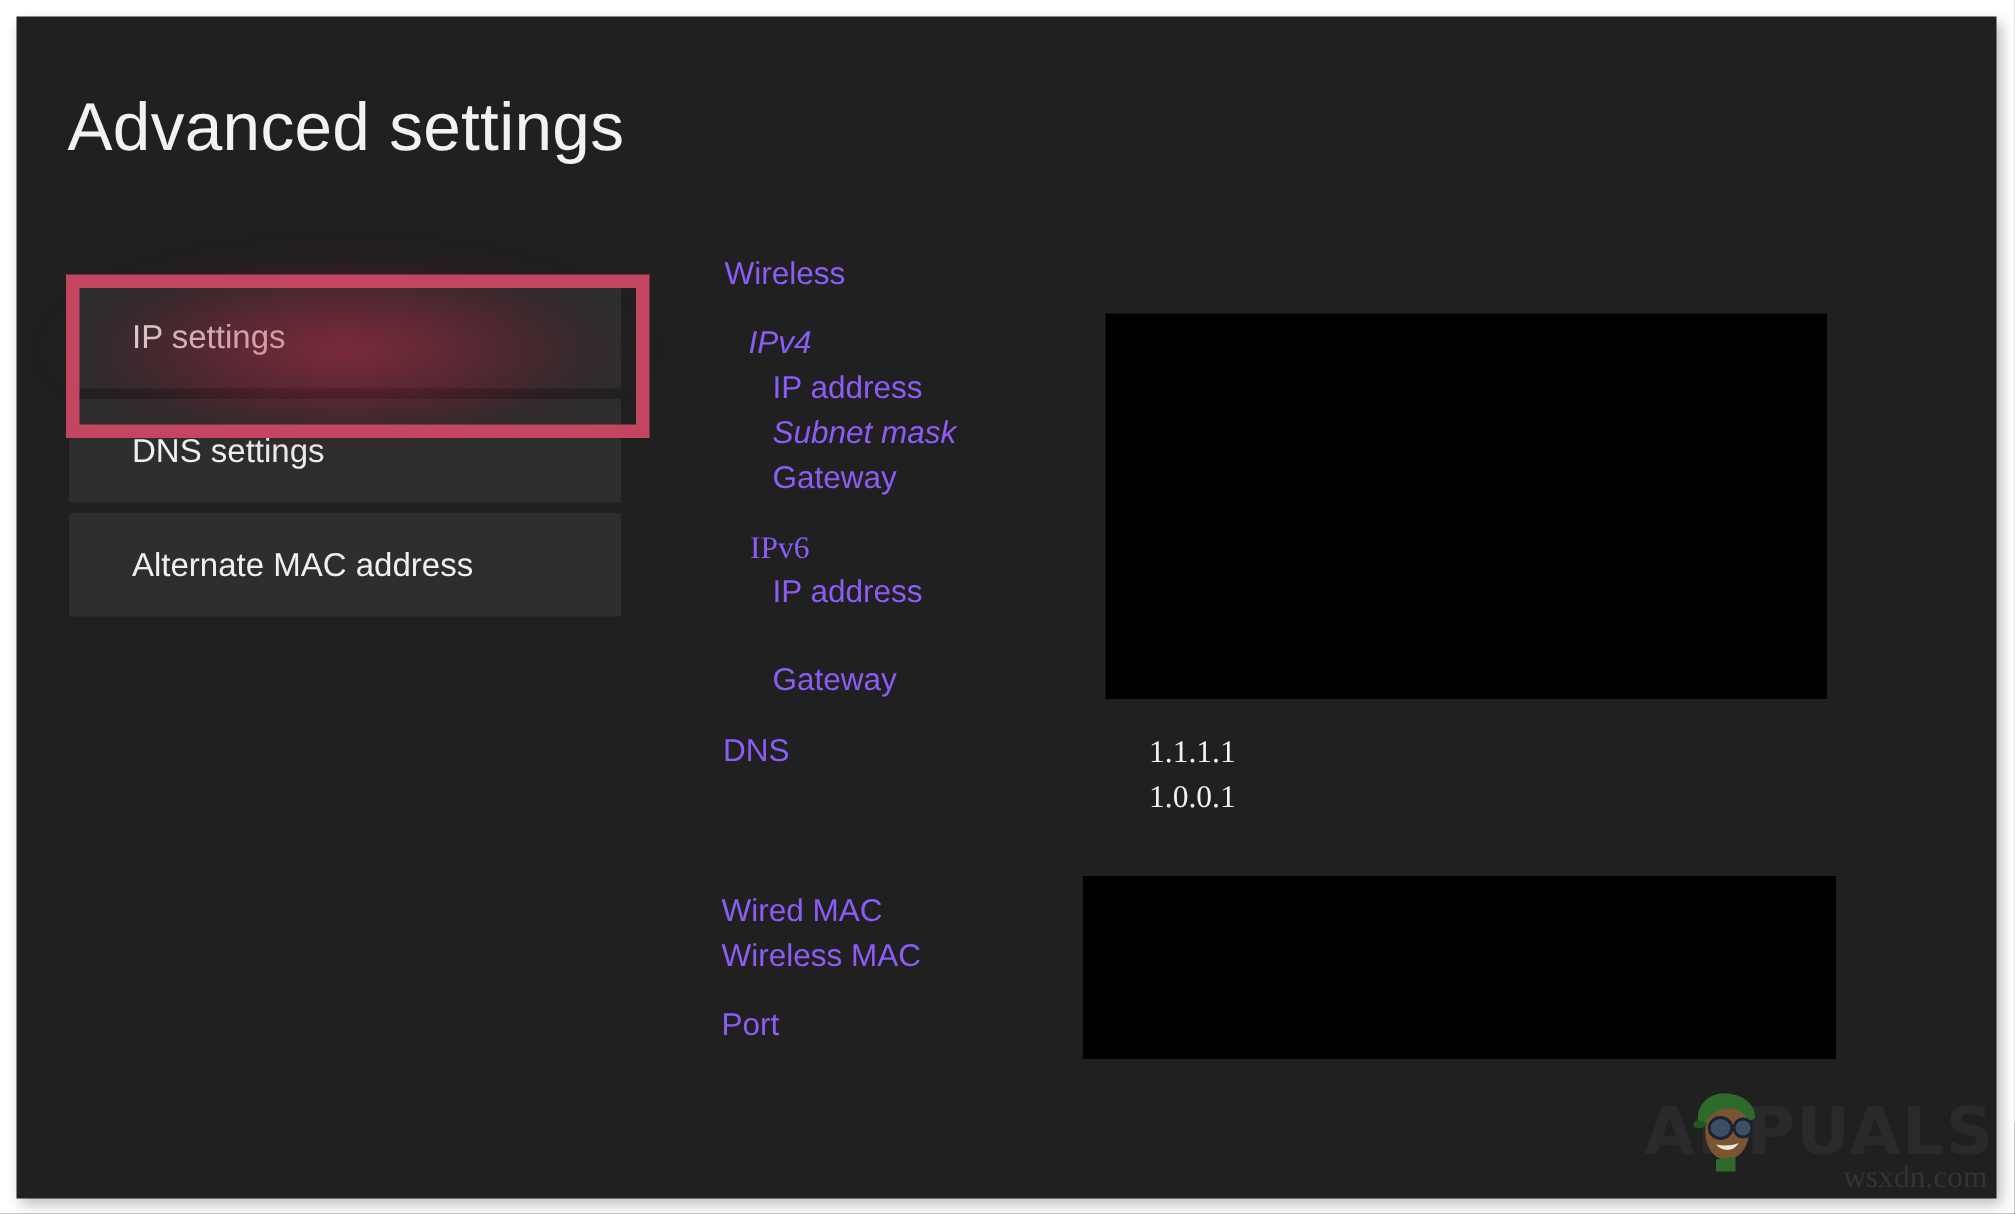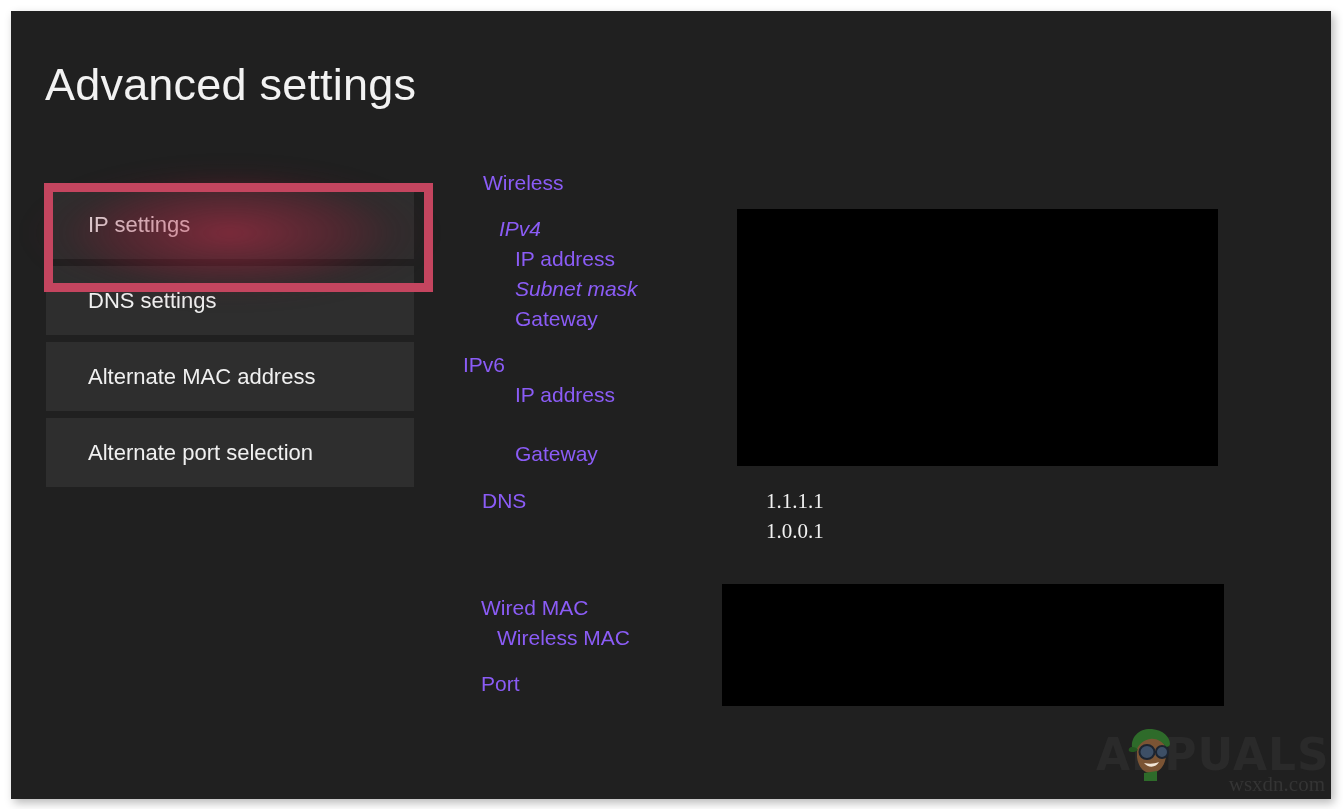--- a/index.html
+++ b/index.html
@@ -172,47 +172,44 @@
     <div id="sidebar">
       <div class="side-item">
         <span class="side-item-label">IP settings</span>
       </div>
       <div class="side-item">
         <span class="side-item-label">DNS settings</span>
       </div>
       <div class="side-item">
         <span class="side-item-label">Alternate MAC address</span>
       </div>
-      <div class="side-item">
-        <span class="side-item-label">Alternate port selection</span>
-      </div>
     </div>
 
     <div id="highlight-glow"></div>
     <div id="highlight-box"></div>
 
     <div id="detail-pane">
 
       <div class="detail-label" style="left:472px; top:160px;">Wireless</div>
 
       <div class="detail-label" style="left:488px; top:206px;font-style:italic;">IPv4</div>
       <div class="detail-label" style="left:504px; top:236px;">IP address</div>
       <div class="detail-label" style="left:504px; top:266px;font-style:italic;">Subnet mask</div>
       <div class="detail-label" style="left:504px; top:296px;">Gateway</div>
 
-      <div class="detail-label" style="left:452px; top:342px;">IPv6</div>
+      <div class="detail-label" style="left:489px; top:342px;font-family:Liberation Serif, serif;">IPv6</div>
       <div class="detail-label" style="left:504px; top:372px;">IP address</div>
       <div class="detail-label" style="left:504px; top:431px;">Gateway</div>
 
       <div class="detail-label" style="left:442px; top:478px;margin-left:29px;">DNS</div>
       <div class="detail-value" style="left:755px; top:478px;">1.1.1.1</div>
       <div class="detail-value" style="left:755px; top:508px;">1.0.0.1</div>
 
       <div class="detail-label" style="left:470px; top:585px;">Wired MAC</div>
-      <div class="detail-label" style="left:470px; top:615px;margin-left:16px;">Wireless MAC</div>
+      <div class="detail-label" style="left:470px; top:615px;">Wireless MAC</div>
       <div class="detail-label" style="left:470px; top:661px;">Port</div>
 
       <div class="redaction-box" style="left:726px; top:198px; width:481px; height:257px;"></div>
       <div class="redaction-box" style="left:711px; top:573px; width:502px; height:122px;"></div>
     </div>
 
     <div id="watermark">
       <div id="watermark-text">APPUALS</div>
       <svg id="watermark-mascot" viewBox="0 0 56 62">
 

